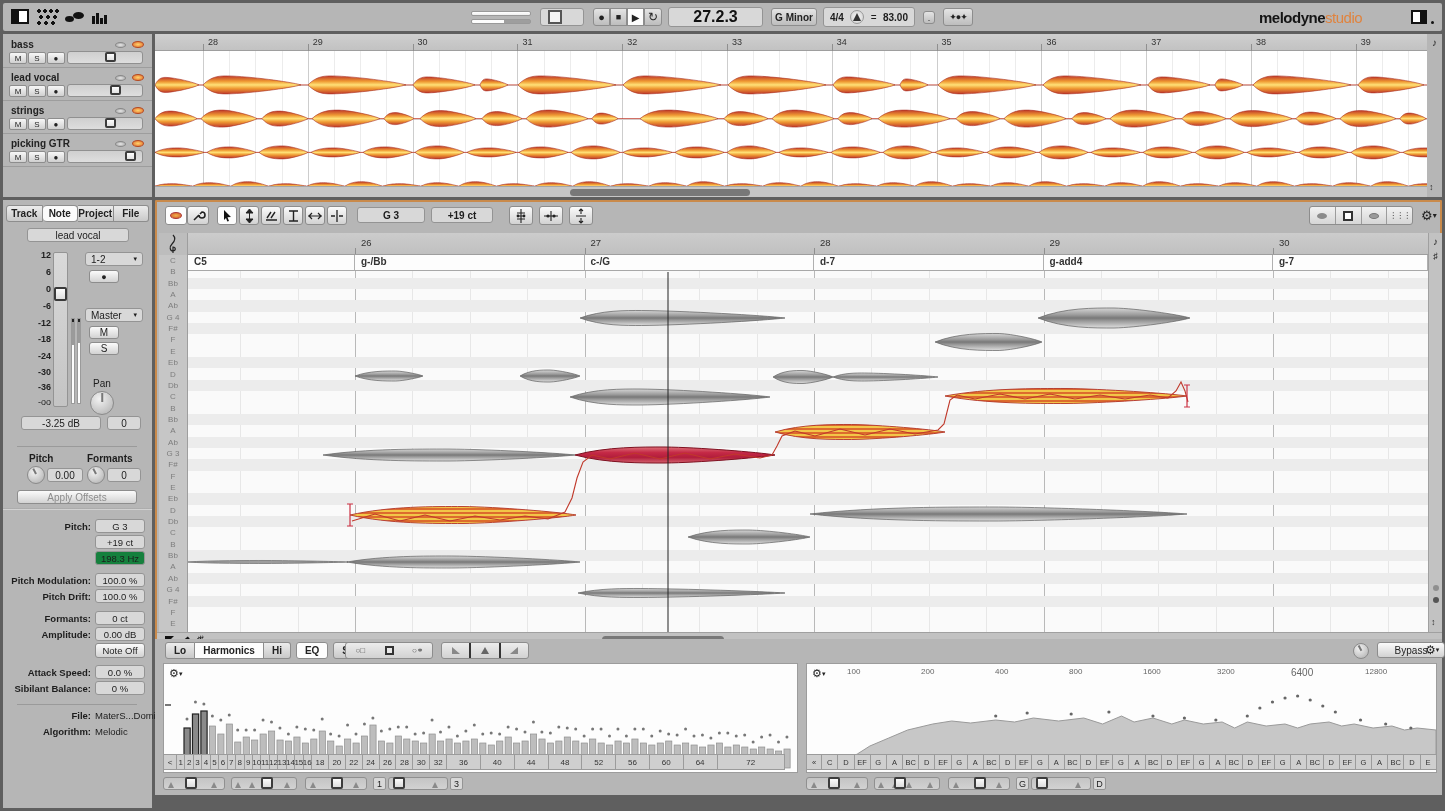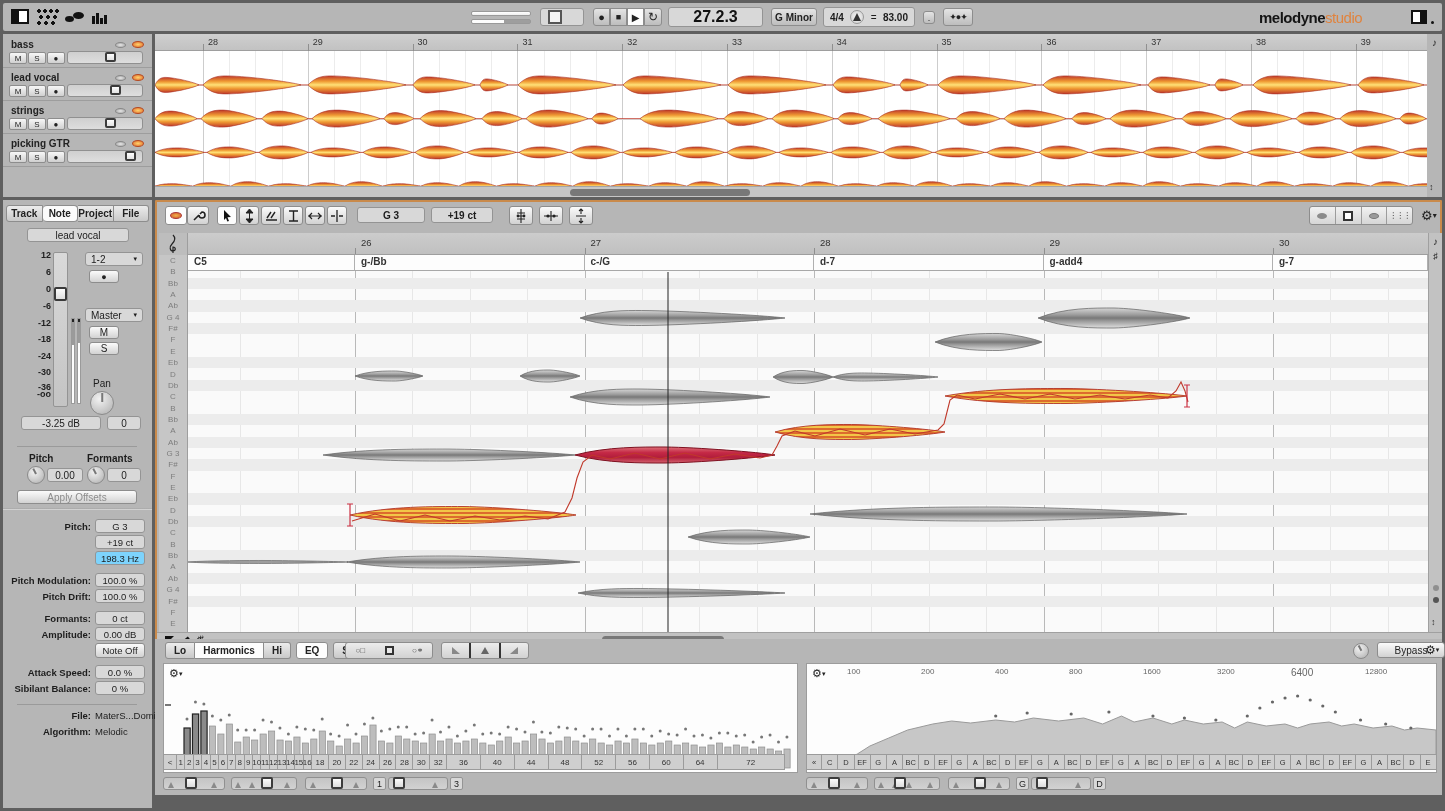--- a/index.html
+++ b/index.html
@@ -343,21 +343,21 @@
     <div id="scale" class="abs" style="left:8px;top:0;width:40px;">
         <div style="position: absolute; right: 0px; top: 50px; font-size: 9px; font-weight: bold; color: rgb(34, 34, 34);">12</div>
         <div style="position: absolute; right: 0px; top: 67px; font-size: 9px; font-weight: bold; color: rgb(34, 34, 34);">6</div>
         <div style="position: absolute; right: 0px; top: 84px; font-size: 9px; font-weight: bold; color: rgb(34, 34, 34);">0</div>
         <div style="position: absolute; right: 0px; top: 101px; font-size: 9px; font-weight: bold; color: rgb(34, 34, 34);">-6</div>
         <div style="position: absolute; right: 0px; top: 118px; font-size: 9px; font-weight: bold; color: rgb(34, 34, 34);">-12</div>
         <div style="position: absolute; right: 0px; top: 134px; font-size: 9px; font-weight: bold; color: rgb(34, 34, 34);">-18</div>
         <div style="position: absolute; right: 0px; top: 151px; font-size: 9px; font-weight: bold; color: rgb(34, 34, 34);">-24</div>
         <div style="position: absolute; right: 0px; top: 167px; font-size: 9px; font-weight: bold; color: rgb(34, 34, 34);">-30</div>
         <div style="position: absolute; right: 0px; top: 182px; font-size: 9px; font-weight: bold; color: rgb(34, 34, 34);">-36</div>
-        <div style="position: absolute; right: 0px; top: 189px; font-size: 9px; font-weight: bold; color: rgb(34, 34, 34);">-oo</div>
+        <div style="position: absolute; right: 0px; top: 197px; font-size: 9px; font-weight: normal; color: rgb(34, 34, 34);">-oo</div>
       </div>
     <div class="abs" style="left:50px;top:52px;width:15px;height:155px;background:linear-gradient(#d9d9d9,#c4c4c4);border:1px solid #949494;border-radius:2px;">
       <div style="position:absolute;left:0px;top:34px;width:13px;height:14px;background:linear-gradient(#fcfcfc,#dedede);border:2px solid #3a3a3a;border-radius:2px;"></div>
     </div>
     <div class="abs" style="left:68px;top:118px;width:4px;height:86px;background:linear-gradient(#222 0 3px,#9b9b9b 3px 26px,#fdfdfd 26px);border:1px solid #9a9a9a;"></div>
     <div class="abs" style="left:74px;top:118px;width:4px;height:86px;background:linear-gradient(#222 0 3px,#9b9b9b 3px 24px,#fdfdfd 24px);border:1px solid #9a9a9a;"></div>
     <div class="abs field" style="left:82px;top:52px;width:58px;height:14px;justify-content:space-between;padding:0 5px;">
         <span>1-2</span>
         <span style="font-size:7px;">▾</span>
       </div>
@@ -387,21 +387,21 @@
       </div>
     <div class="abs field" style="left:104px;top:268px;width:34px;height:14px;">0</div>
     <div class="abs btn" style="left:14px;top:290px;width:120px;height:14px;color:#8c8c8c;">Apply Offsets</div>
 
     <div class="abs" style="left:0;top:308px;width:100%;height:2px;background:linear-gradient(#9a9a9a,#e3e3e3);"></div>
 
     <div id="inspector" class="abs" style="left:0;top:312px;width:149px;height:290px;">
         <div style="position: absolute; right: 61px; top: 9px; font-size: 9.5px; font-weight: bold; color: rgb(29, 29, 29); white-space: nowrap;">Pitch:</div>
         <div style="position: absolute; left: 92px; top: 7px; width: 50px; height: 14px; display: flex; align-items: center; justify-content: center; font-size: 9.5px; background: rgb(216, 216, 216); border: 1px solid rgb(148, 148, 148); border-radius: 3px; color: rgb(28, 28, 28);">G 3</div>
         <div style="position: absolute; left: 92px; top: 23px; width: 50px; height: 14px; display: flex; align-items: center; justify-content: center; font-size: 9.5px; background: rgb(216, 216, 216); border: 1px solid rgb(148, 148, 148); border-radius: 3px; color: rgb(28, 28, 28);">+19 ct</div>
-        <div style="position: absolute; left: 92px; top: 39px; width: 50px; height: 14px; display: flex; align-items: center; justify-content: center; font-size: 9.5px; background: #7dd3fc; border: 1px solid rgb(148, 148, 148); border-radius: 3px; color: rgb(28, 28, 28);">198.3 Hz</div>
+        <div style="position: absolute; left: 92px; top: 39px; width: 50px; height: 14px; display: flex; align-items: center; justify-content: center; font-size: 9.5px; background: #15803d; border: 1px solid rgb(148, 148, 148); border-radius: 3px; color: rgb(28, 28, 28);">198.3 Hz</div>
         <div style="position: absolute; right: 61px; top: 63px; font-size: 9.5px; font-weight: bold; color: rgb(29, 29, 29); white-space: nowrap;">Pitch Modulation:</div>
         <div style="position: absolute; left: 92px; top: 61px; width: 50px; height: 14px; display: flex; align-items: center; justify-content: center; font-size: 9.5px; background: rgb(216, 216, 216); border: 1px solid rgb(148, 148, 148); border-radius: 3px; color: rgb(28, 28, 28);">100.0 %</div>
         <div style="position: absolute; right: 61px; top: 79px; font-size: 9.5px; font-weight: bold; color: rgb(29, 29, 29); white-space: nowrap;">Pitch Drift:</div>
         <div style="position: absolute; left: 92px; top: 77px; width: 50px; height: 14px; display: flex; align-items: center; justify-content: center; font-size: 9.5px; background: rgb(216, 216, 216); border: 1px solid rgb(148, 148, 148); border-radius: 3px; color: rgb(28, 28, 28);">100.0 %</div>
         <div style="position: absolute; right: 61px; top: 101px; font-size: 9.5px; font-weight: bold; color: rgb(29, 29, 29); white-space: nowrap;">Formants:</div>
         <div style="position: absolute; left: 92px; top: 99px; width: 50px; height: 14px; display: flex; align-items: center; justify-content: center; font-size: 9.5px; background: rgb(216, 216, 216); border: 1px solid rgb(148, 148, 148); border-radius: 3px; color: rgb(28, 28, 28);">0 ct</div>
         <div style="position: absolute; right: 61px; top: 117px; font-size: 9.5px; font-weight: bold; color: rgb(29, 29, 29); white-space: nowrap;">Amplitude:</div>
         <div style="position: absolute; left: 92px; top: 115px; width: 50px; height: 14px; display: flex; align-items: center; justify-content: center; font-size: 9.5px; background: rgb(216, 216, 216); border: 1px solid rgb(148, 148, 148); border-radius: 3px; color: rgb(28, 28, 28);">0.00 dB</div>
         <div style="position: absolute; left: 92px; top: 131px; width: 50px; height: 15px; display: flex; align-items: center; justify-content: center; font-size: 9.5px; background: linear-gradient(rgb(251, 251, 251), rgb(210, 210, 210)); border: 1px solid rgb(141, 141, 141); border-radius: 3px; color: rgb(34, 34, 34);">Note Off</div>
         <div style="position: absolute; right: 61px; top: 155px; font-size: 9.5px; font-weight: bold; color: rgb(29, 29, 29); white-space: nowrap;">Attack Speed:</div>

